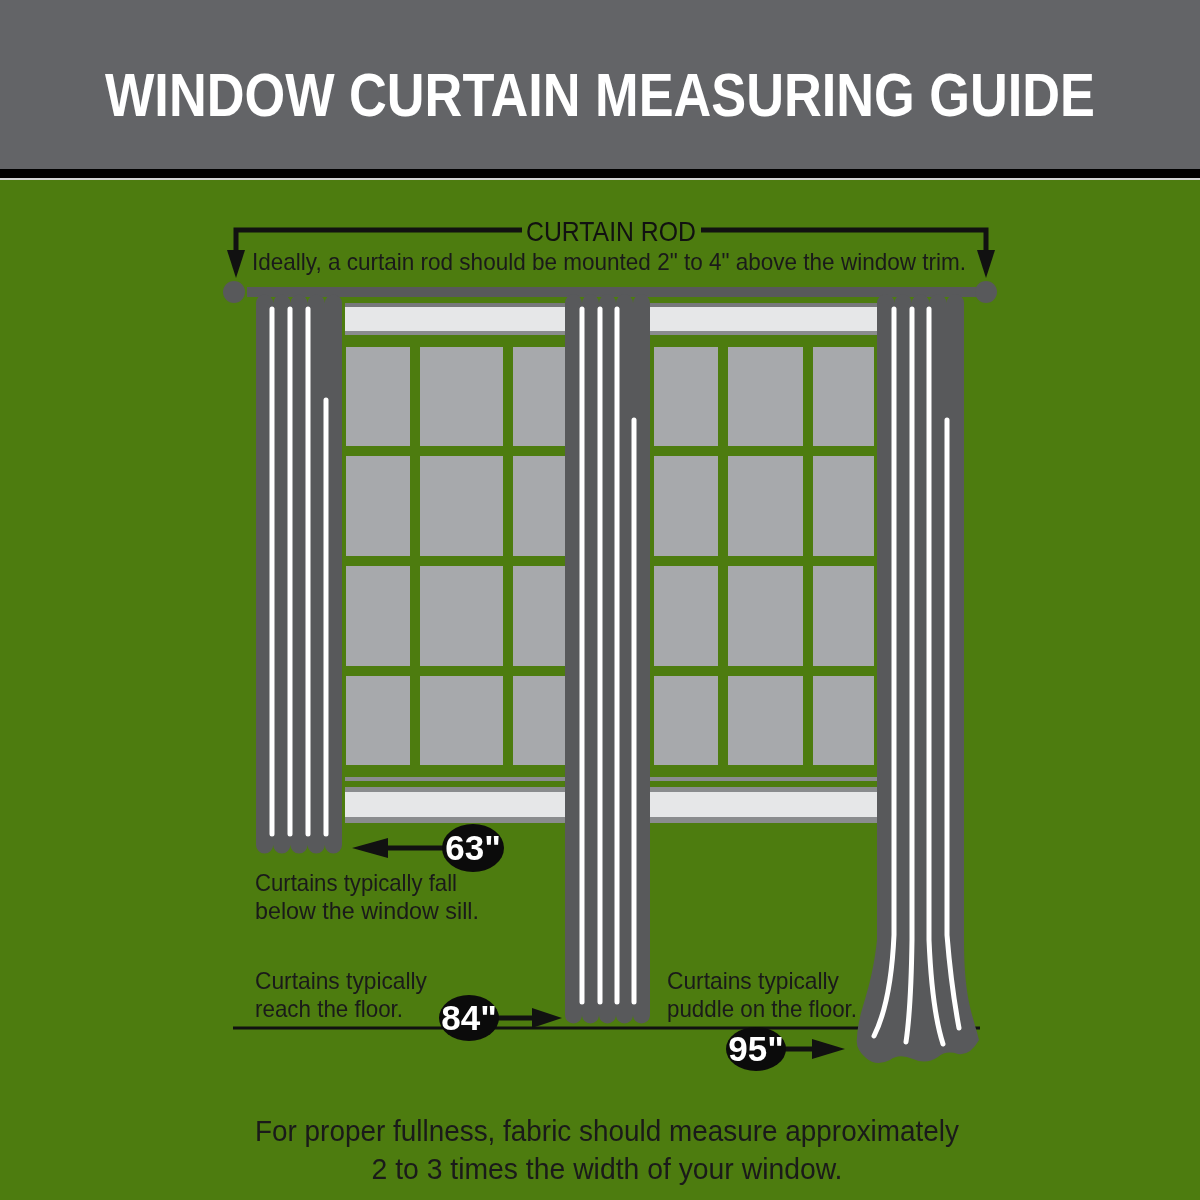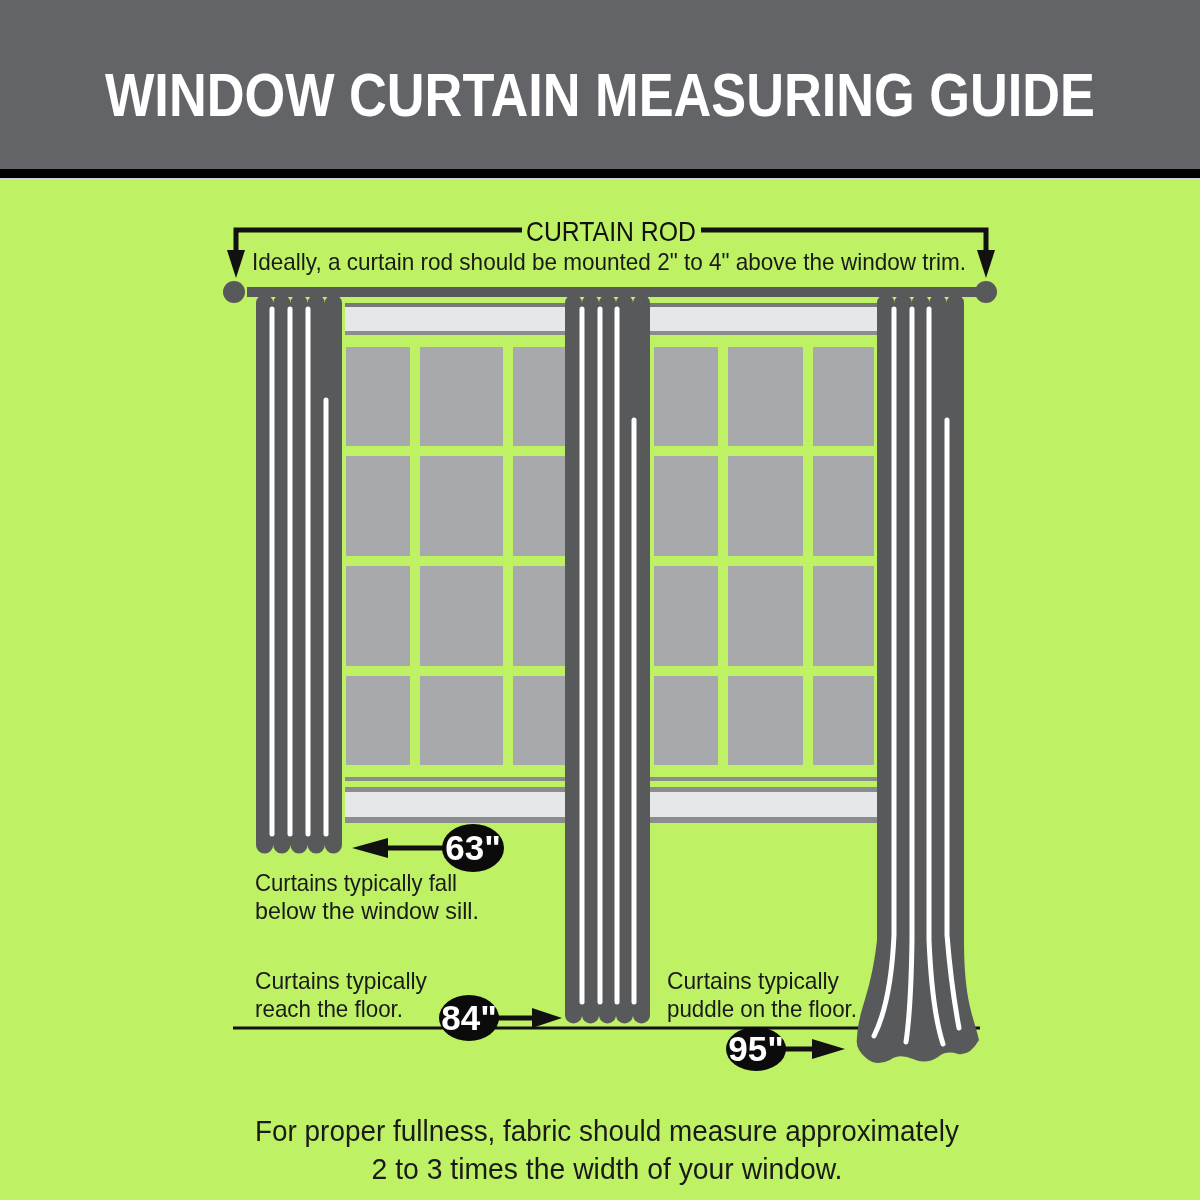--- a/index.html
+++ b/index.html
@@ -1,16 +1,16 @@
 <!DOCTYPE html>
 <html><head>
 <meta charset="utf-8">
 <style>
   html,body{margin:0;padding:0;background:#ffffff;}
-  .stage{position:relative;width:1200px;height:1200px;background:#bef264;overflow:hidden;
+  .stage{position:relative;width:1200px;height:1200px;background:#4d7c0f;overflow:hidden;
          font-family:"Liberation Sans", sans-serif;}
   svg{display:block;}
   text{font-family:"Liberation Sans", sans-serif;}
   .hdr-title{font-weight:bold;fill:#ffffff;}
   .callout-line{stroke:#111111;stroke-width:5;fill:none;}
   .arrowhead{fill:#111111;}
   .label-lg{font-size:28px;fill:#111111;}
   .label-md{font-size:24px;fill:#1a1a1a;}
   .badge-text{font-size:35px;font-weight:bold;fill:#ffffff;}
   .fold{stroke:#ffffff;stroke-width:5;fill:none;stroke-linecap:round;}

